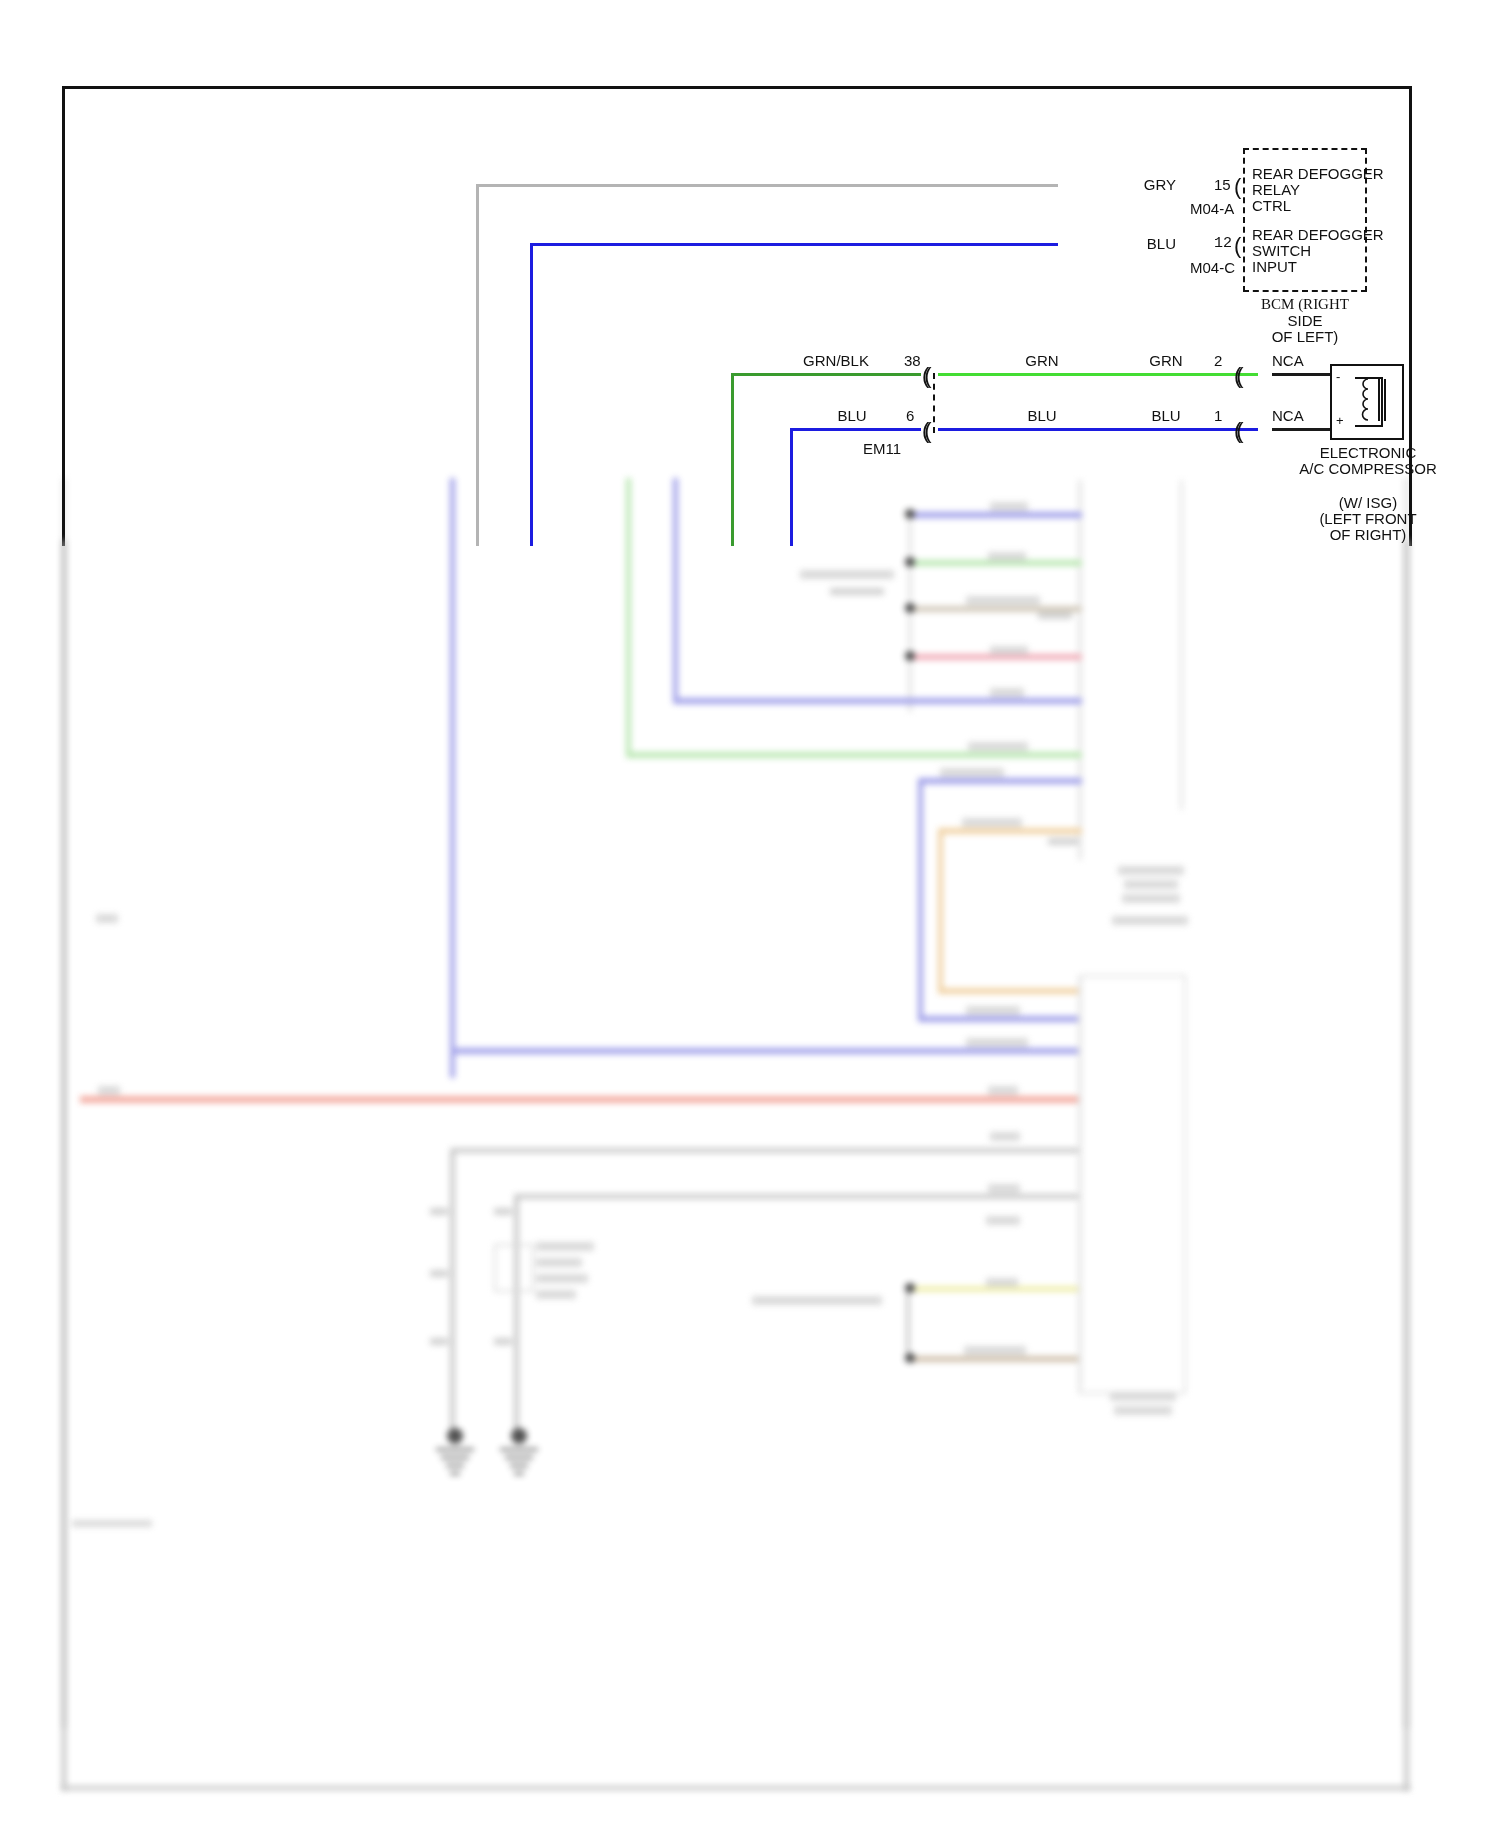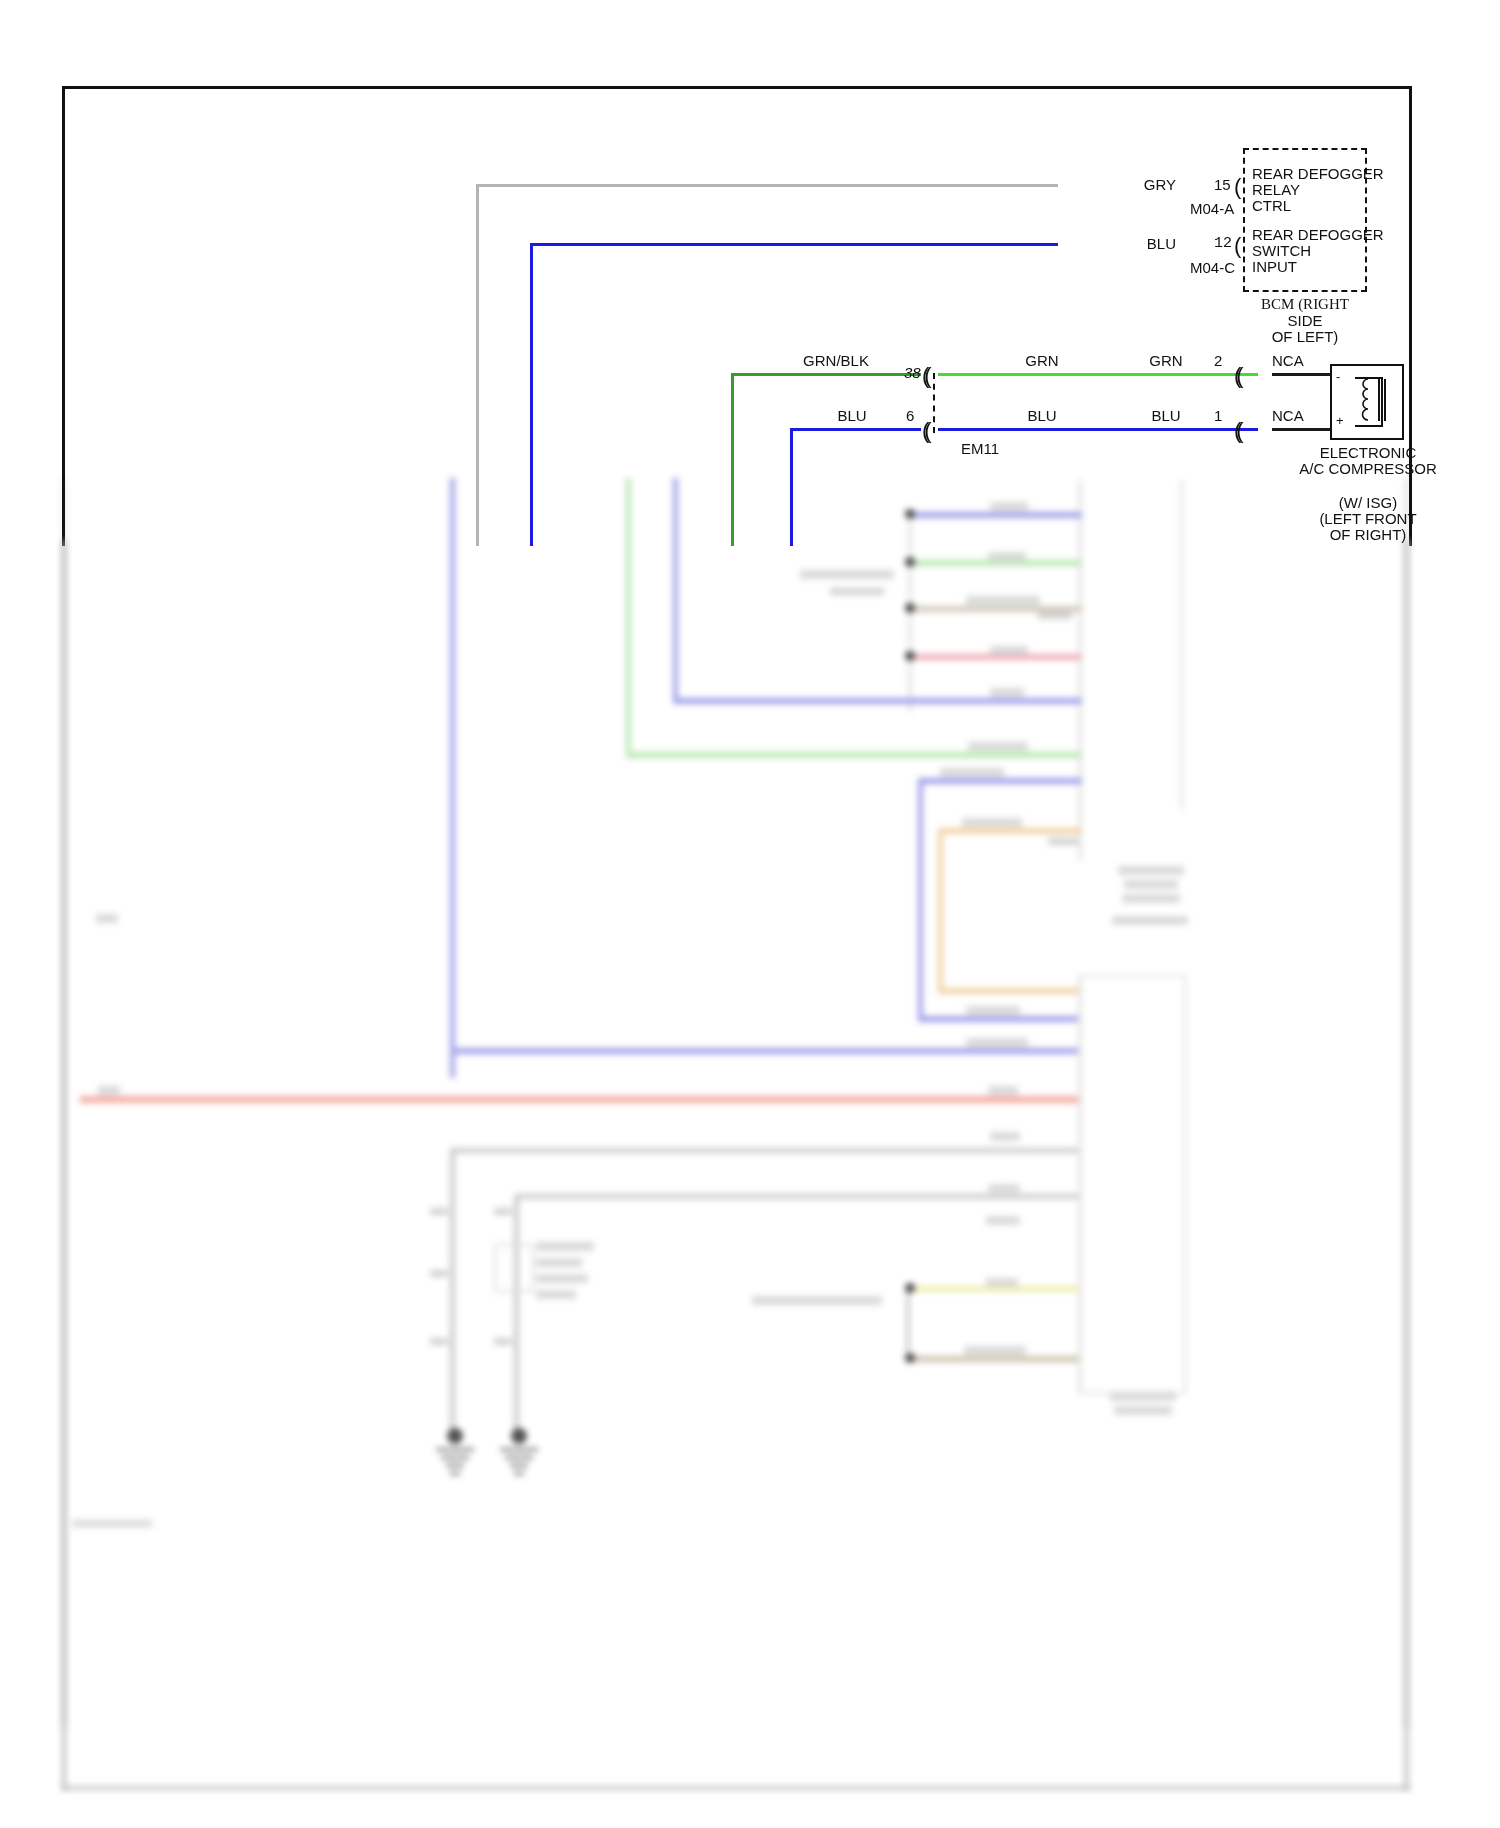--- a/index.html
+++ b/index.html
@@ -247,40 +247,40 @@
   <div class="lbl c" style="left:1243px;top:296px;width:124px;font-family:Liberation Serif, serif;">BCM (RIGHT</div>
   <div class="lbl c" style="left:1243px;top:312px;width:124px;">SIDE</div>
   <div class="lbl c" style="left:1243px;top:328px;width:124px;">OF LEFT)</div>
 
   <div class="wire wh c-grnblk" style="left:731px;top:373px;width:190px;"></div>
   <div class="wire wv c-grnblk" style="left:731px;top:373px;height:173px;"></div>
 
   <div class="wire wh c-grn" style="left:938px;top:373px;width:320px;"></div>
 
   <div class="lbl c" style="left:768px;top:352px;width:136px;">GRN/BLK</div>
-  <div class="lbl" style="left:904px;top:364px;font-style:italic;">38</div>
+  <div class="lbl" style="left:904px;top:352px;">38</div>
   <div class="conn" style="left:922px;top:365px;">((</div>
 
   <div class="lbl c" style="left:952px;top:352px;width:180px;">GRN</div>
   <div class="lbl c" style="left:1116px;top:352px;width:100px;">GRN</div>
 
   <div class="lbl" style="left:1214px;top:352px;">2</div>
   <div class="conn" style="left:1234px;top:365px;">((</div>
   <div class="lbl" style="left:1272px;top:352px;">NCA</div>
   <div class="wire wh c-blk" style="left:1272px;top:373px;width:60px;"></div>
 
   <div class="wire wh c-blu" style="left:790px;top:428px;width:131px;"></div>
   <div class="wire wv c-blu" style="left:790px;top:428px;height:118px;"></div>
 
   <div class="wire wh c-blu" style="left:938px;top:428px;width:320px;"></div>
 
   <div class="lbl c" style="left:800px;top:407px;width:104px;">BLU</div>
   <div class="lbl" style="left:906px;top:407px;">6</div>
   <div class="conn" style="left:922px;top:420px;">((</div>
-  <div class="lbl c" style="left:907px;top:440px;width:92px;text-align:right;">EM11</div>
+  <div class="lbl c" style="left:836px;top:440px;width:92px;">EM11</div>
 
   <div class="lbl c" style="left:952px;top:407px;width:180px;">BLU</div>
   <div class="lbl c" style="left:1116px;top:407px;width:100px;">BLU</div>
 
   <div class="lbl" style="left:1214px;top:407px;">1</div>
   <div class="conn" style="left:1234px;top:420px;">((</div>
   <div class="lbl" style="left:1272px;top:407px;">NCA</div>
   <div class="wire wh c-blk" style="left:1272px;top:428px;width:60px;"></div>
 
   <div class="inline-dash" style="left:933px;top:373px;height:60px;"></div>

